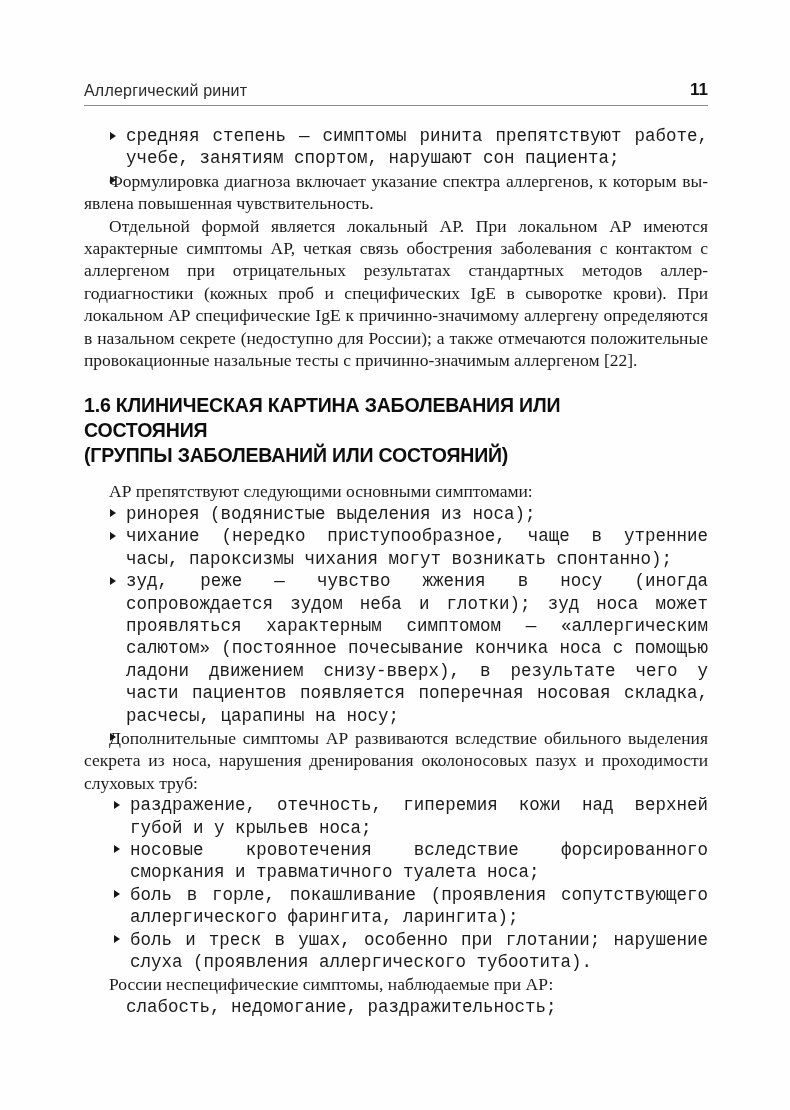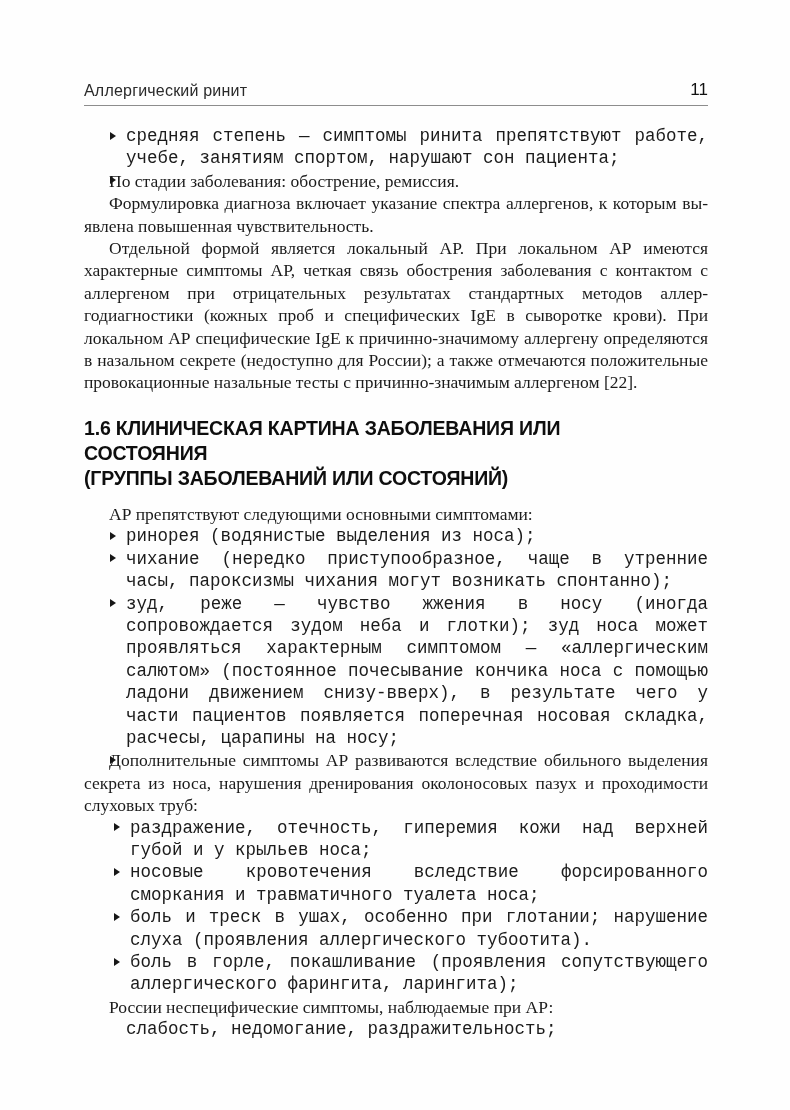--- a/index.html
+++ b/index.html
@@ -25,21 +25,21 @@
     align-items: flex-end;
     font-family: "Liberation Sans", sans-serif;
   }
   .running-title {
     font-size: 16px;
     color: #2a2a2a;
     letter-spacing: 0.2px;
   }
   .page-number {
     font-size: 17px;
-    font-weight: 400;
+    font-weight: 700;
     color: #111111;
   }
   .header-rule {
     border: none;
     border-bottom: 1.5px solid #8d8d8d;
     margin: 5px 0 0 0;
   }
   
   .page-body {
     margin-top: 19px;
@@ -106,21 +106,20 @@
     <ul class="bullets">
       <li>
         <span class="tri"></span>
         <span>средняя степень — симптомы ринита препятствуют работе, учебе, занятиям спортом, нарушают сон пациента;</span>
       </li>
       <li>
         <span class="tri"></span>
       </li>
     </ul>
 
-    <p class="para">По стадии заболевания: обострение, ремиссия.</p>
     <p class="para">Формулировка диагноза включает указание спектра аллергенов, к которым вы­явлена повышенная чувствительность.</p>
     <p class="para">Отдельной формой является локальный АР. При локальном АР имеются характерные симптомы АР, четкая связь обострения заболевания с контак­том с аллергеном при отрицательных результатах стандартных методов аллер­годиагностики (кожных проб и специфических IgE в сыворотке крови). При локальном АР специфические IgE к причинно-значимому аллергену опре­деляются в назальном секрете (недоступно для России); а также отмечаются положительные провокационные назальные тесты с причинно-значимым ал­лергеном [22].</p>
 
     <h2 class="section-heading">1.6 КЛИНИЧЕСКАЯ КАРТИНА ЗАБОЛЕВАНИЯ ИЛИ СОСТОЯНИЯ
 (ГРУППЫ ЗАБОЛЕВАНИЙ ИЛИ СОСТОЯНИЙ)</h2>
 
     <p class="para">АР препятствуют следующими основными симптомами:</p>
 
     <ul class="bullets">
       <li>
@@ -146,25 +145,25 @@
       <li>
         <span class="tri"></span>
         <span>раздражение, отечность, гиперемия кожи над верхней губой и у крыльев носа;</span>
       </li>
       <li>
         <span class="tri"></span>
         <span>носовые кровотечения вследствие форсированного сморкания и травматич­ного туалета носа;</span>
       </li>
       <li>
         <span class="tri"></span>
-        <span>боль и треск в ушах, особенно при глотании; нарушение слуха (проявления аллергического тубоотита).</span>
+        <span>боль в горле, покашливание (проявления сопутствующего аллергического фарингита, ларингита);</span>
       </li>
       <li>
         <span class="tri"></span>
-        <span>боль в горле, покашливание (проявления сопутствующего аллергического фарингита, ларингита);</span>
+        <span>боль и треск в ушах, особенно при глотании; нарушение слуха (проявления аллергического тубоотита).</span>
       </li>
     </ul>
 
     <p class="para">России неспецифические симптомы, наблюдаемые при АР:</p>
 
     <ul class="bullets">
       <li>
         
         <span>слабость, недомогание, раздражительность;</span>
       </li>

